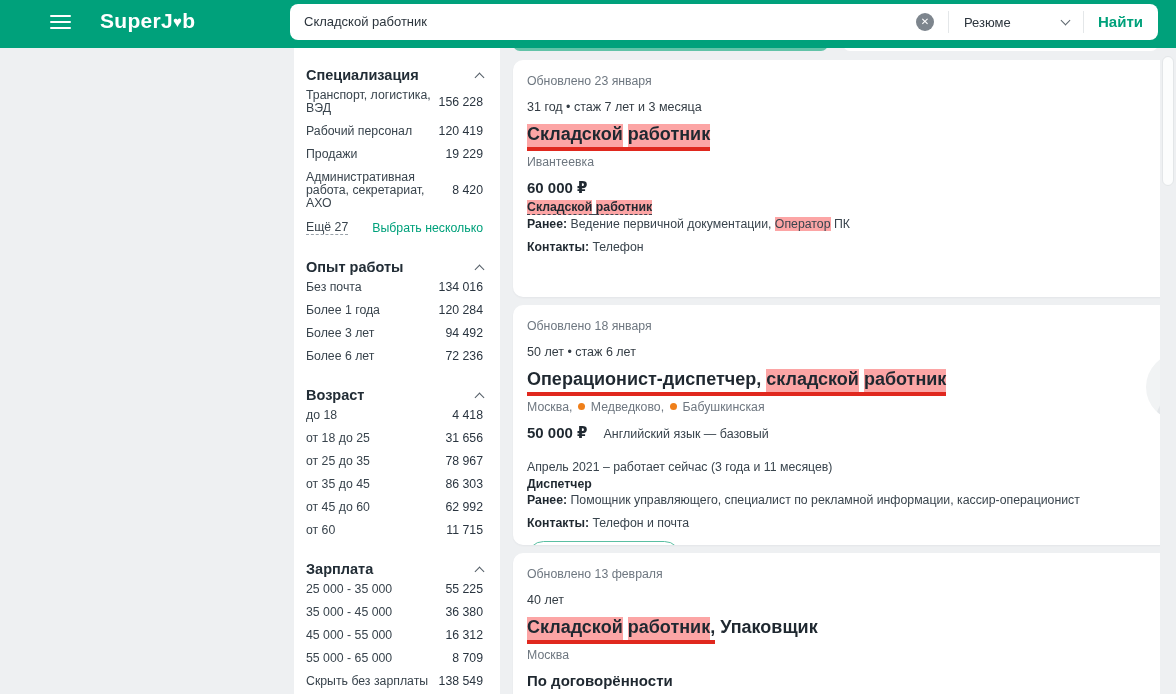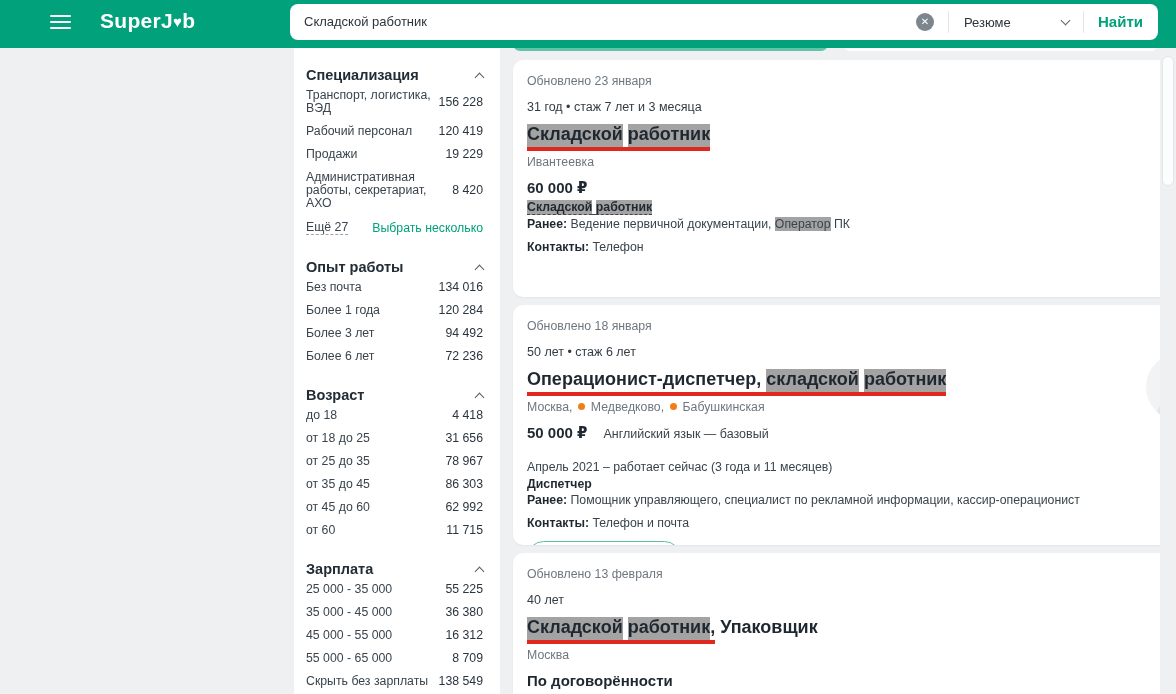--- a/index.html
+++ b/index.html
@@ -47,21 +47,21 @@
   .sliver-teal { position:absolute; left:513px; top:44px; width:315px; height:7px; background:#62c3a8; border-radius:0 0 7px 7px; }
   .sliver-white { position:absolute; left:843px; top:44px; width:315px; height:7px; background:#fff; border-radius:0 0 7px 7px; }
   .card { position:absolute; left:513px; width:717px; background:#fff; border-radius:10px; box-shadow:0 1px 2px rgba(30,40,50,.05); padding:0 20px 0 14px; overflow:hidden; }
   .card.c1 { top:60px; height:237px; }
   .card.c2 { top:305px; height:240px; }
   .card.c3 { top:553px; height:220px; }
   .updated { font-size:12.3px; color:#6e7780; padding-top:14px; }
   .meta { font-size:12.5px; color:#333c44; margin-top:12px; }
   .title { font-size:18px; font-weight:bold; color:#1f2830; margin-top:9px; line-height:1.3; cursor:pointer; display:inline-block; }
   .title span, .pos span { white-space:pre; }
-  .hl { background:#a3a3a3; }
+  .hl { background:#fca5a5; }
   .rul { border-bottom:4px solid #e0281e; padding-bottom:3px; }
   .dash { border-bottom:1px dashed #3c4650; }
   .loc { font-size:12.3px; color:#6e7780; margin-top:9px; }
   .mdot { display:inline-block; width:7px; height:7px; border-radius:50%; background:#ef7f1a; margin:0 2px 1px 6px; }
   .salary { font-size:15px; font-weight:bold; color:#1f2830; margin-top:10px; }
   .salary .note { font-weight:normal; font-size:12.5px; color:#39444d; margin-left:16px; }
   .period { font-size:12.3px; color:#39444d; margin-top:18px; }
   .pos { font-size:12.3px; font-weight:bold; color:#1f2830; margin-top:3px; display:inline-block; }
   .pos.plain { display:block; }
   .earlier { font-size:12.3px; color:#39444d; margin-top:2px; }
@@ -113,21 +113,21 @@
       </div>
     <div class="frow">
         <span class="lbl">Рабочий персонал</span>
         <span class="cnt">120 419</span>
       </div>
     <div class="frow">
         <span class="lbl">Продажи</span>
         <span class="cnt">19 229</span>
       </div>
     <div class="frow">
-        <span class="lbl">Административная работы, секретариат, АХО</span>
+        <span class="lbl">Административная работа, секретариат, АХО</span>
         <span class="cnt">8 420</span>
       </div>
     <div class="more-row">
       <span class="more-link">Ещё 27</span>
       <span class="pick-link">Выбрать несколько</span>
     </div>
   </div>
 
   <div class="sec">
     <div class="sec-h">

